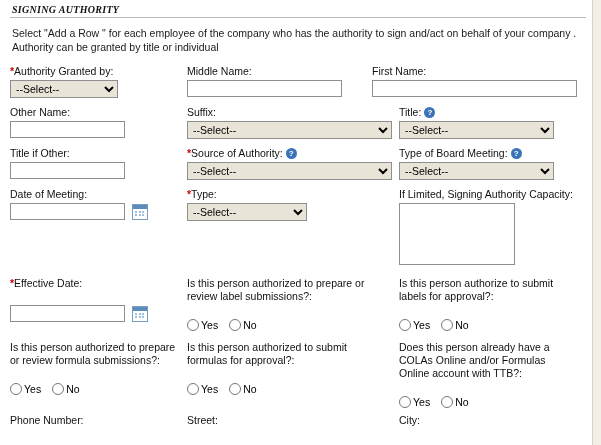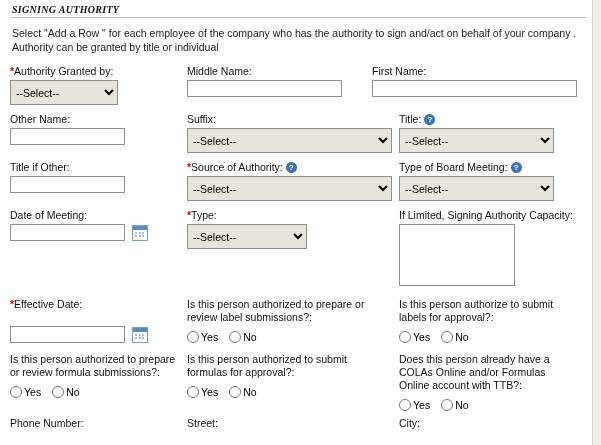--- a/index.html
+++ b/index.html
@@ -109,21 +109,21 @@
     height: 17px;
     border: 1px solid #8e8e8e;
     background: #ffffff;
     font-family: "Liberation Sans", sans-serif;
     font-size: 10.5px;
     padding: 1px 2px;
     outline: none;
   }
   select {
     box-sizing: border-box;
-    height: 25px;
+    height: 18px;
     border: 1px solid #8e8e8e;
     background: #e8e4d8;
     font-family: "Liberation Sans", sans-serif;
     font-size: 10.5px;
     padding: 0 1px;
   }
   .w-sm { width: 108px; }
   .w-md { width: 115px; }
   .w-lg { width: 205px; }
   .w-xl { width: 155px; }
@@ -170,21 +170,21 @@
     background: #ffffff;
     font-family: "Liberation Sans", sans-serif;
     font-size: 10.5px;
     resize: none;
   }
   .radio-group {
     display: flex;
     align-items: center;
     gap: 4px;
     font-size: 10.5px;
-    margin-top: 7px;
+    margin-top: 16px;
   }
   .radio-group label {
     display: inline-flex;
     align-items: center;
     gap: 2px;
     margin-right: 7px;
   }
   input[type="radio"] {
     width: 12px;
     height: 12px;

